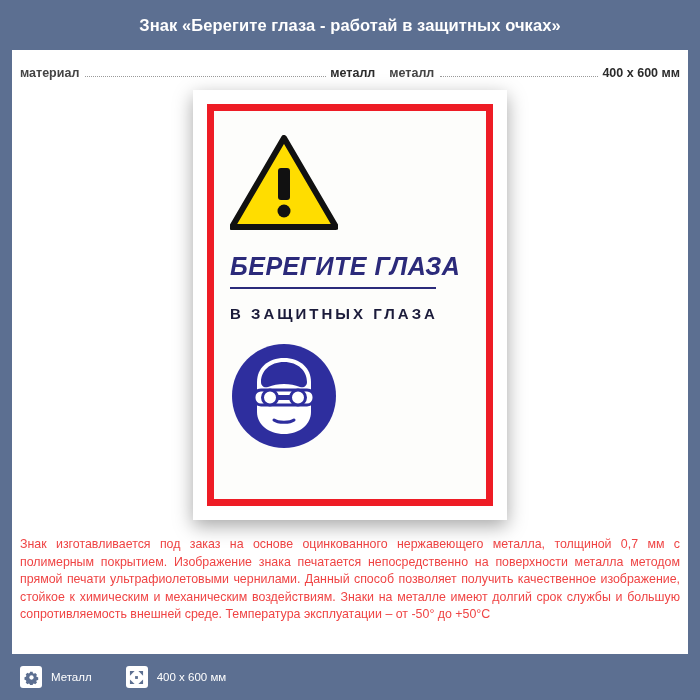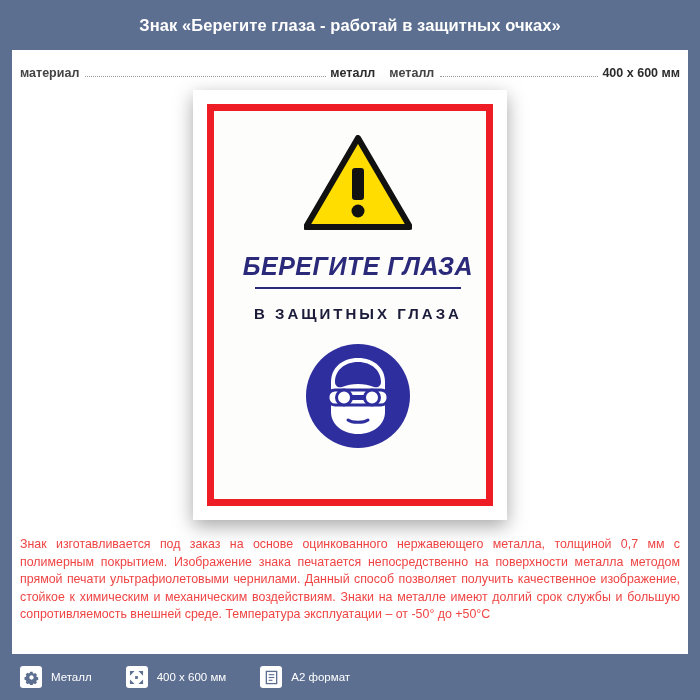--- a/index.html
+++ b/index.html
@@ -88,21 +88,21 @@
     box-shadow: 0 6px 18px rgba(0,0,0,0.35);
   }
   .sign-inner-border {
     position: absolute;
     left: 14px; top: 14px; right: 14px; bottom: 14px;
     border: 7px solid #ee1c25;
     background: #fdfdfb;
     box-sizing: border-box;
     display: flex;
     flex-direction: column;
-    align-items: center;
+    align-items: flex-start;
     padding-left: 16px;
   }
   .warn-tri {
     margin-top: 24px;
     width: 108px;
     height: 95px;
     position: relative;
   }
   .warn-tri svg { display: block; }
   .sign-title {
@@ -253,27 +253,16 @@
             <polygon points="15,1 15,6 10,1"></polygon>
             <polygon points="1,15 1,10 6,15"></polygon>
             <polygon points="15,15 10,15 15,10"></polygon>
             <rect x="6.5" y="6.5" width="3" height="3"></rect>
           </g>
         </svg>
       </div>
       <span class="foot-text">400 x 600 мм</span>
     </div>
 
-    <div class="foot-item">
-      <div class="foot-icon">
-        <svg width="15" height="15" viewBox="0 0 16 16">
-          <rect x="2.5" y="1.5" width="11" height="13" fill="none" stroke="#5c6f91" stroke-width="1.4"></rect>
-          <line x1="5" y1="5" x2="11" y2="5" stroke="#5c6f91" stroke-width="1.2"></line>
-          <line x1="5" y1="8" x2="11" y2="8" stroke="#5c6f91" stroke-width="1.2"></line>
-          <line x1="5" y1="11" x2="9" y2="11" stroke="#5c6f91" stroke-width="1.2"></line>
-        </svg>
-      </div>
-      <span class="foot-text">А2 формат</span>
-    </div>
 
   </div>
 
 </div>
 
 </body></html>

